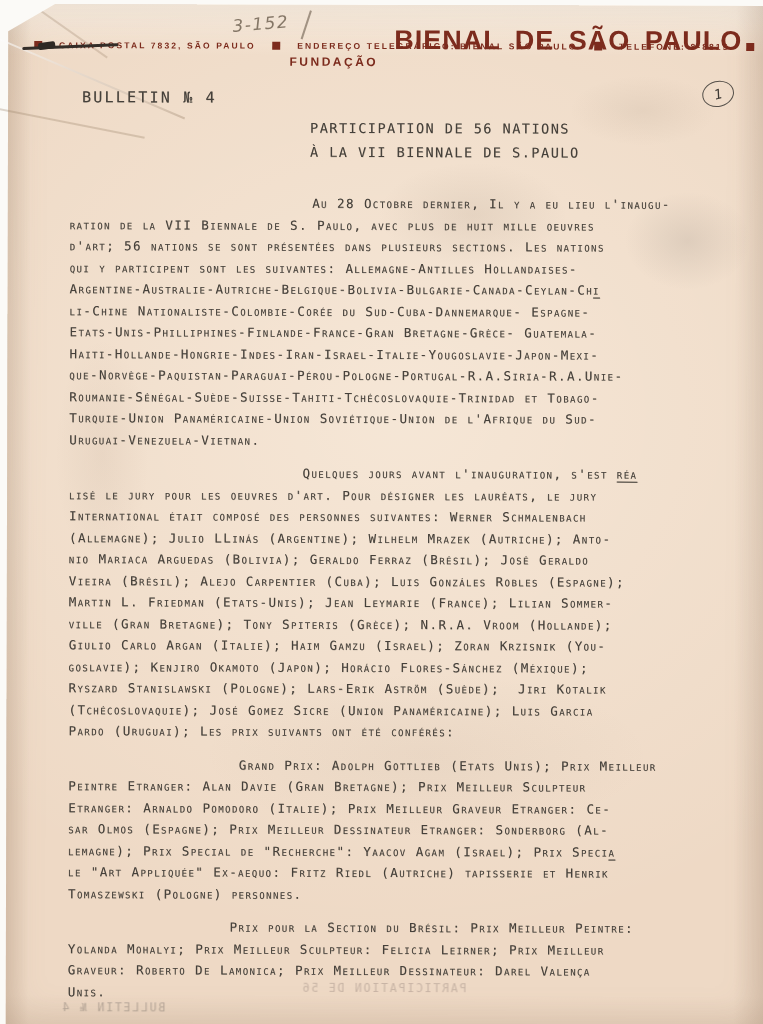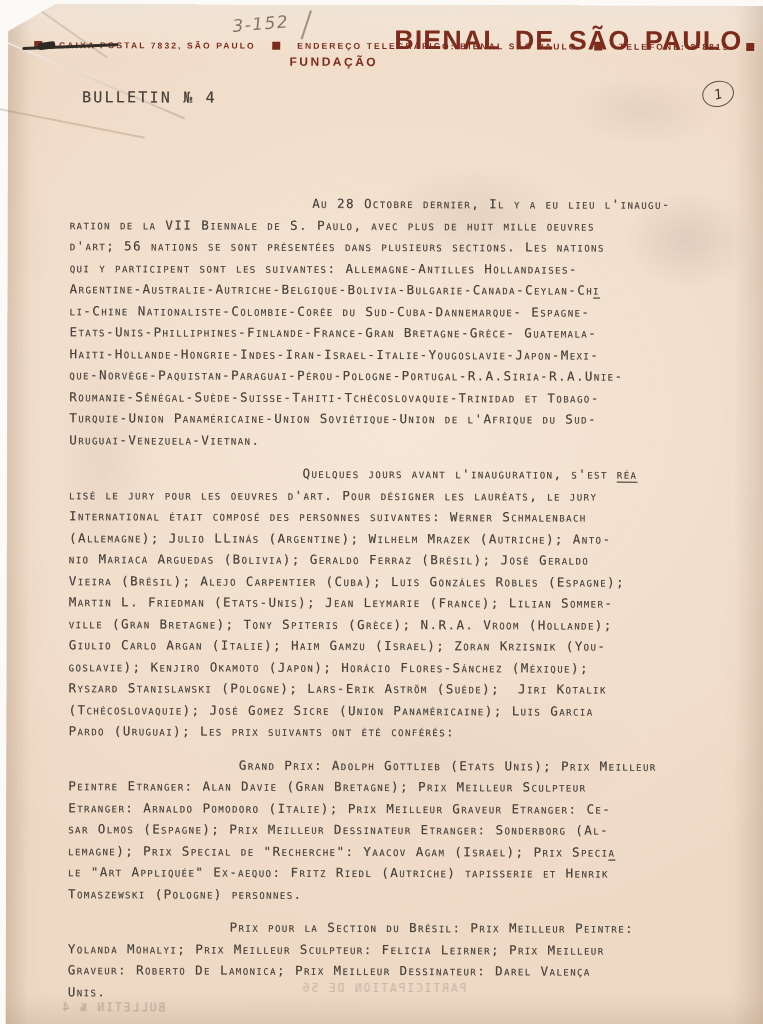--- a/index.html
+++ b/index.html
@@ -148,20 +148,24 @@
     <div class="pen-blob"></div>
     <div class="pencil-ref">3-152</div>
     <div class="pencil-tick"></div>
 
     <div class="page-circle">
       <span>1</span>
     </div>
 
     <div class="bulletin type">BULLETIN № 4</div>
 
+    <div class="doc-title type">
+      <div>PARTICIPATION DE 56 NATIONS</div>
+      <div>À LA VII BIENNALE DE S.PAULO</div>
+    </div>
 
     <main class="body type" id="doc-body">
         <div class="paragraph">
           <div class="line"><span>                           Au 28 Octobre dernier, Il y a eu lieu l'inaugu-</span></div>
           <div class="line"><span>ration de la VII Biennale de S. Paulo, avec plus de huit mille oeuvres</span></div>
           <div class="line"><span>d'art; 56 nations se sont présentées dans plusieurs sections. Les nations</span></div>
           <div class="line"><span>qui y participent sont les suivantes: Allemagne-Antilles Hollandaises-</span></div>
           <div class="line"><span>Argentine-Australie-Autriche-Belgique-Bolivia-Bulgarie-Canada-Ceylan-Ch</span><span class="u">i</span></div>
           <div class="line"><span>li-Chine Nationaliste-Colombie-Corée du Sud-Cuba-Dannemarque- Espagne-</span></div>
           <div class="line"><span>Etats-Unis-Philliphines-Finlande-France-Gran Bretagne-Grèce- Guatemala-</span></div>

